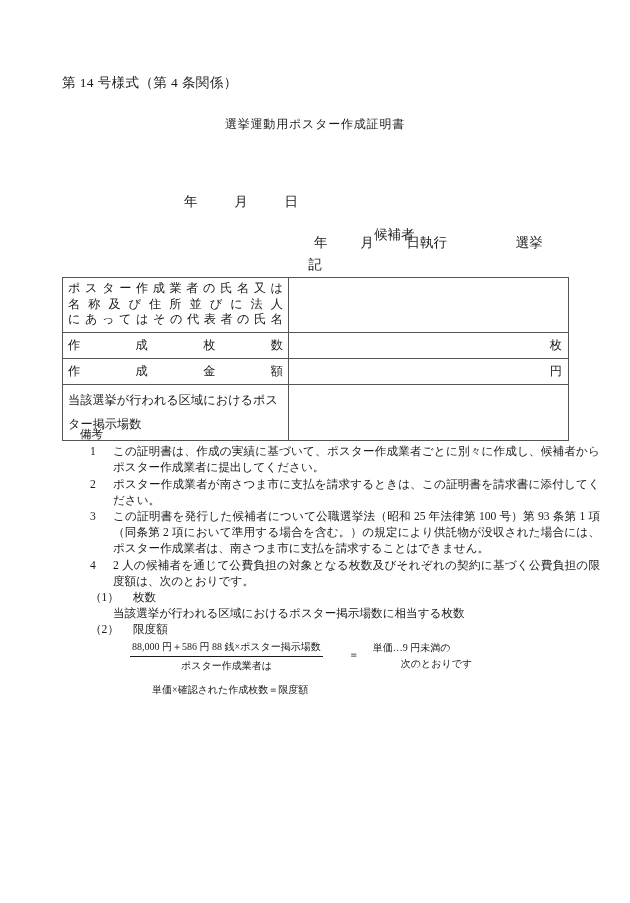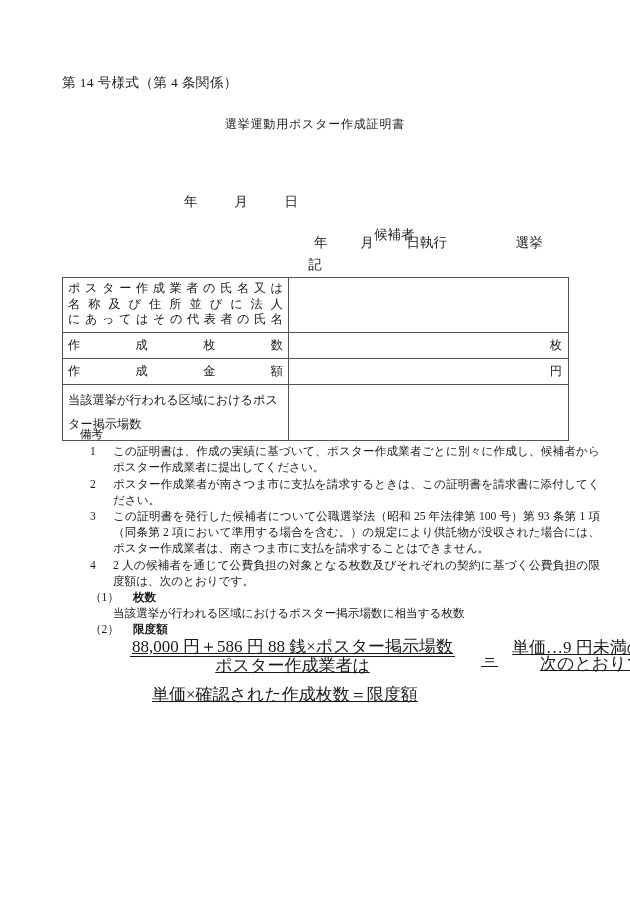--- a/index.html
+++ b/index.html
@@ -171,34 +171,33 @@
   .sub-item {
     position: relative;
     padding-left: 53px;
     margin-top: 0px;
   }
   .sub-num {
     position: absolute;
     left: 10px;
     top: 0;
   }
-  .sub-text { display: block; font-weight: bold; }
+  .sub-text { display: block; }
   .sub-body {
     display: block;
     padding-left: 33px;
   }
 
   
   .formula-wrap {
     position: absolute;
     left: 130px;
     top: 639px;
     width: 470px;
-    font-size: 17px;
-    text-decoration: underline;
+    font-size: 10px;
   }
   .fraction-row {
     display: flex;
     align-items: flex-start;
   }
   .fraction {
     display: inline-block;
     text-align: center;
   }
   .numerator {

